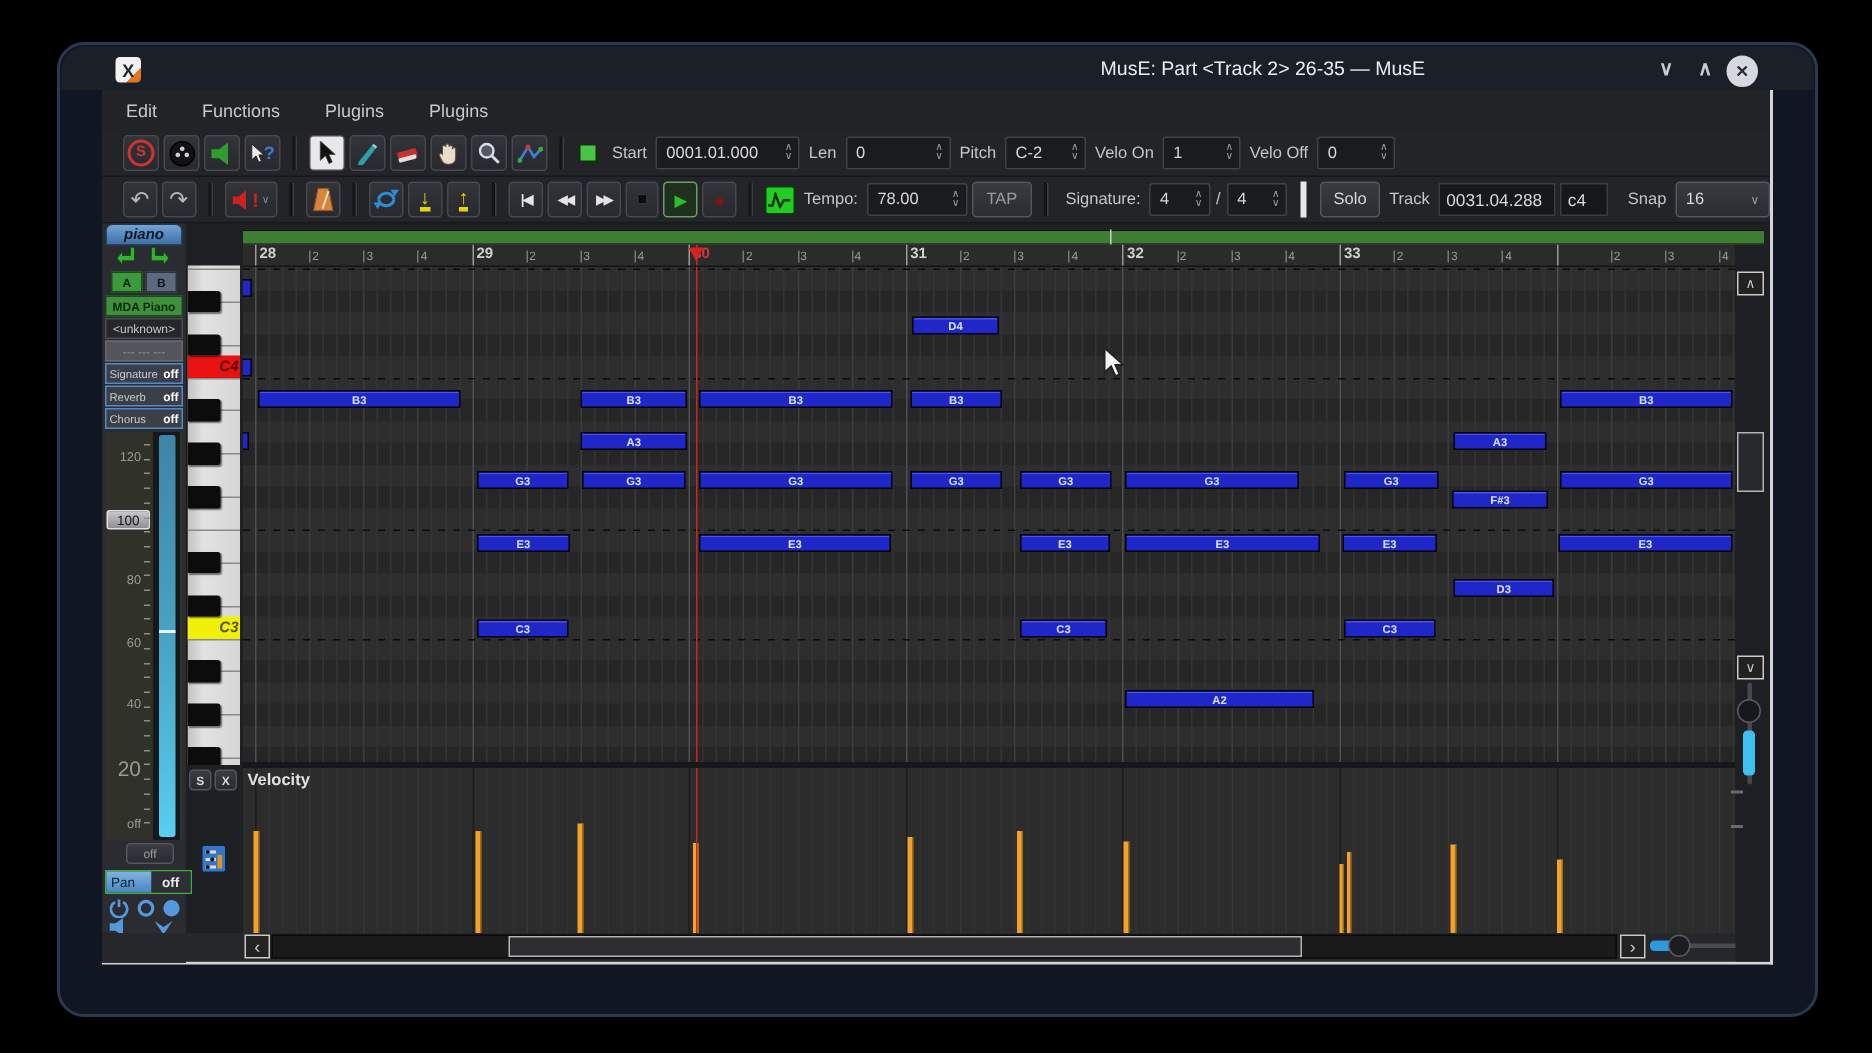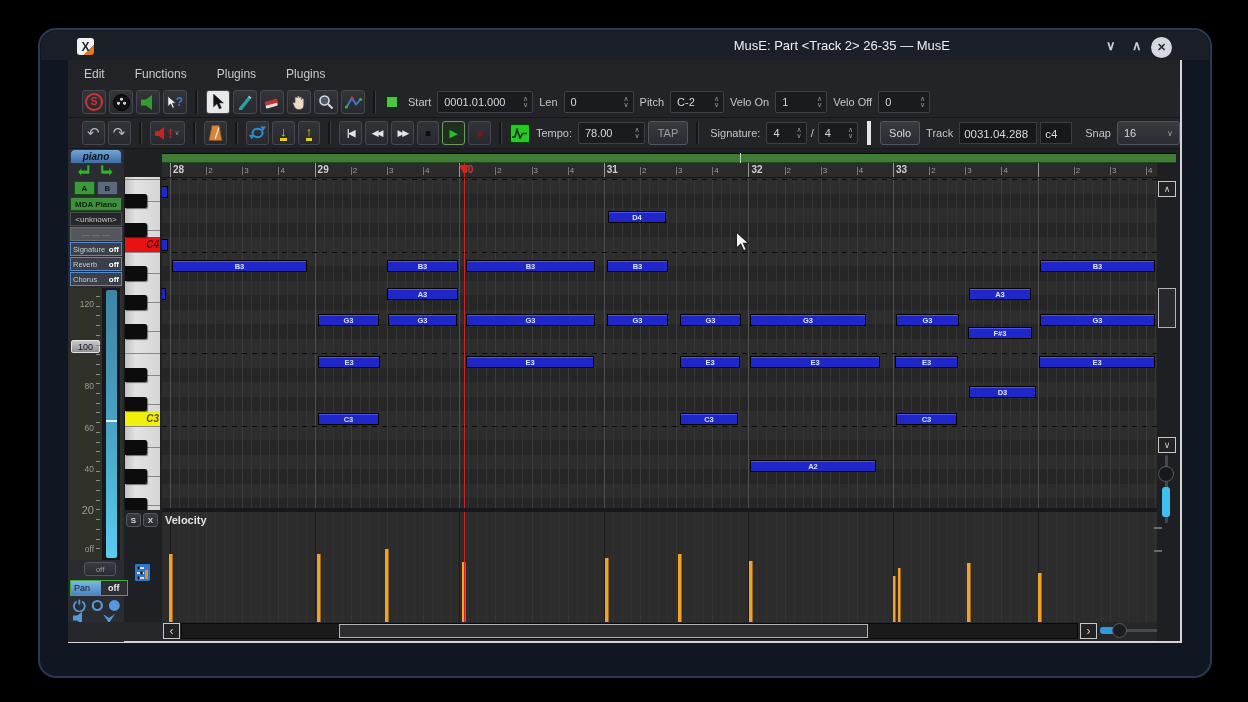--- a/index.html
+++ b/index.html
@@ -285,21 +285,21 @@
   <div class="abs" style="left:32px;top:0;width:18px;height:272px;background:#17181b;"></div>
   <div class="abs" style="left:36px;top:2px;width:11px;height:268px;background:linear-gradient(#3f84a6,#49a6c6 55%,#59cdf0);border-radius:2px;"></div>
   <div class="abs" style="left:36px;top:132px;width:11px;height:2px;background:#e8f4fa;"></div>
   <div class="abs" id="slider-handle" style="left:1px;top:52px;width:29px;height:13px;background:linear-gradient(#c8c8cc,#8e8e94);border:1px solid #e2e2e6;border-radius:2px;display:flex;align-items:center;justify-content:center;font-size:9px;color:#141418;">
     <span>100</span>
   </div>
 <div style="position: absolute; box-sizing: border-box; left: 0px; top: 11px; width: 24px; text-align: right; font-size: 8.5px; color: rgb(154, 155, 146);">120</div>
     <div style="position: absolute; box-sizing: border-box; left: 0px; top: 93px; width: 24px; text-align: right; font-size: 8.5px; color: rgb(154, 155, 146);">80</div>
     <div style="position: absolute; box-sizing: border-box; left: 0px; top: 135px; width: 24px; text-align: right; font-size: 8.5px; color: rgb(154, 155, 146);">60</div>
     <div style="position: absolute; box-sizing: border-box; left: 0px; top: 176px; width: 24px; text-align: right; font-size: 8.5px; color: rgb(154, 155, 146);">40</div>
-    <div style="position: absolute; box-sizing: border-box; left: 0px; top: 216px; width: 24px; text-align: right; font-size: 11px; color: rgb(154, 155, 146);">20</div>
+    <div style="position: absolute; box-sizing: border-box; left: 0px; top: 216px; width: 24px; text-align: right; font-size: 14px; color: rgb(154, 155, 146);">20</div>
     <div style="position: absolute; box-sizing: border-box; left: 0px; top: 256px; width: 24px; text-align: right; font-size: 8.5px; color: rgb(154, 155, 146);">off</div>
     <div style="position: absolute; box-sizing: border-box; left: 26px; top: 8px; width: 4px; height: 1px; background: rgb(142, 143, 134);"></div>
     <div style="position: absolute; box-sizing: border-box; left: 26px; top: 17.7px; width: 4px; height: 1px; background: rgb(142, 143, 134);"></div>
     <div style="position: absolute; box-sizing: border-box; left: 26px; top: 27.4px; width: 4px; height: 1px; background: rgb(142, 143, 134);"></div>
     <div style="position: absolute; box-sizing: border-box; left: 26px; top: 37.1px; width: 4px; height: 1px; background: rgb(142, 143, 134);"></div>
     <div style="position: absolute; box-sizing: border-box; left: 26px; top: 46.8px; width: 4px; height: 1px; background: rgb(142, 143, 134);"></div>
     <div style="position: absolute; box-sizing: border-box; left: 26px; top: 56.5px; width: 4px; height: 1px; background: rgb(142, 143, 134);"></div>
     <div style="position: absolute; box-sizing: border-box; left: 26px; top: 66.2px; width: 4px; height: 1px; background: rgb(142, 143, 134);"></div>
     <div style="position: absolute; box-sizing: border-box; left: 26px; top: 75.9px; width: 4px; height: 1px; background: rgb(142, 143, 134);"></div>
     <div style="position: absolute; box-sizing: border-box; left: 26px; top: 85.6px; width: 4px; height: 1px; background: rgb(142, 143, 134);"></div>

